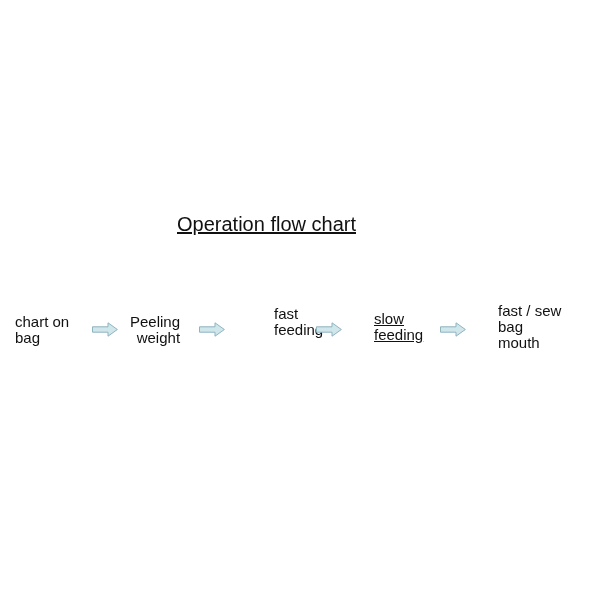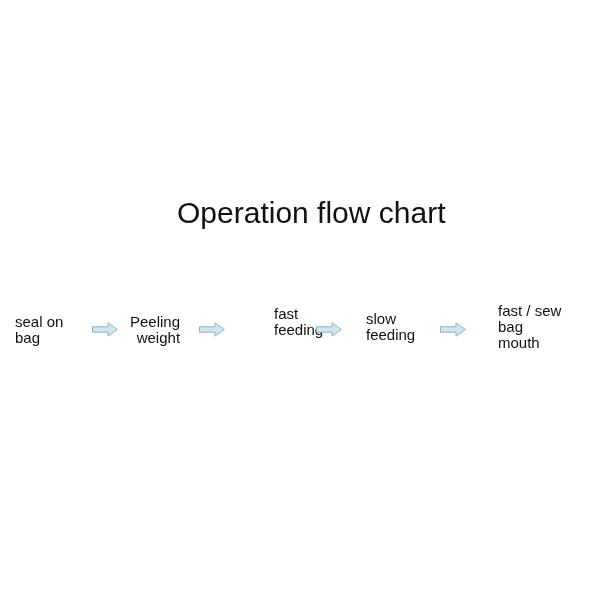--- a/index.html
+++ b/index.html
@@ -11,37 +11,38 @@
   html,body{margin:0;padding:0;}
   body{background:var(--background);font-family:"Liberation Sans",sans-serif;}
   .canvas{
     position:relative;
     width:600px;height:600px;
     background:var(--background);
     overflow:hidden;
   }
   .chart-title{
     position:absolute;
-    left:177px;top:198px;
-    font-size:30px;
+    left:177px;top:214px;
+    font-size:20px;
     line-height:1;
     color:var(--text);
     white-space:nowrap;
+    text-decoration:underline;
   }
   .flow-step{
     position:absolute;
     font-size:15px;
     line-height:16px;
     color:var(--text);
     white-space:pre-line;
   }
   .step-1{left:15px;top:314px;}
   .step-2{left:130px;top:314px;text-align:right;}
   .step-3{left:250px;top:306px;margin-left:24px;}
-  .step-4{left:366px;top:311px;}
+  .step-4{left:374px;top:311px;text-decoration:underline;}
   .step-5{left:498px;top:303px;}
   .flow-arrow{
     position:absolute;
     top:322px;
     width:26px;height:15px;
   }
   .arrow-1{left:92px;}
   .arrow-2{left:199px;}
   .arrow-3{left:316px;}
   .arrow-4{left:440px;}
@@ -53,21 +54,21 @@
     stroke-linejoin:miter;
   }
 </style>
 </head>
 <body>
 
 <div class="canvas">
 
   <div class="chart-title">Operation flow chart</div>
 
-  <div class="flow-step step-1">seal on
+  <div class="flow-step step-1">chart on
 bag</div>
 
   <div class="flow-arrow arrow-1">
     <svg viewBox="0 0 26 15" xmlns="http://www.w3.org/2000/svg" aria-hidden="true">
       <path d="M0.5,4.8 L16,4.8 L16,0.8 L25.4,7.5 L16,14.2 L16,10.2 L0.5,10.2 Z"></path>
     </svg>
   </div>
 
   <div class="flow-step step-2">Peeling
 weight</div>

